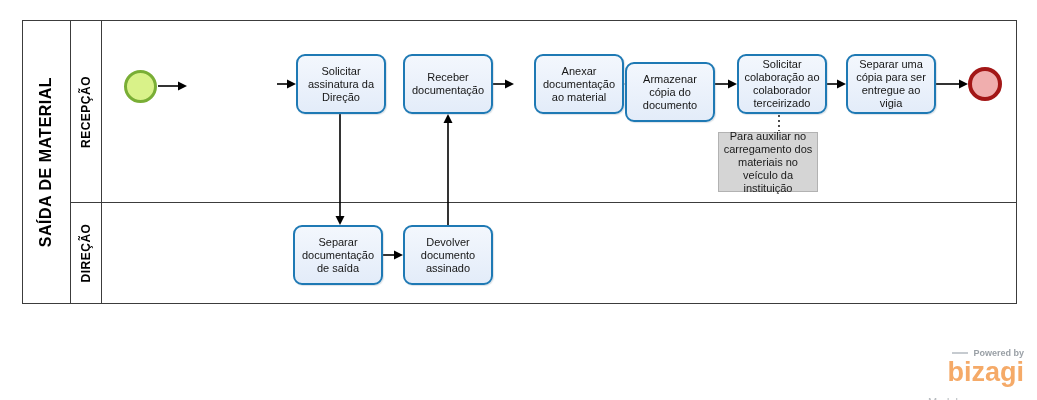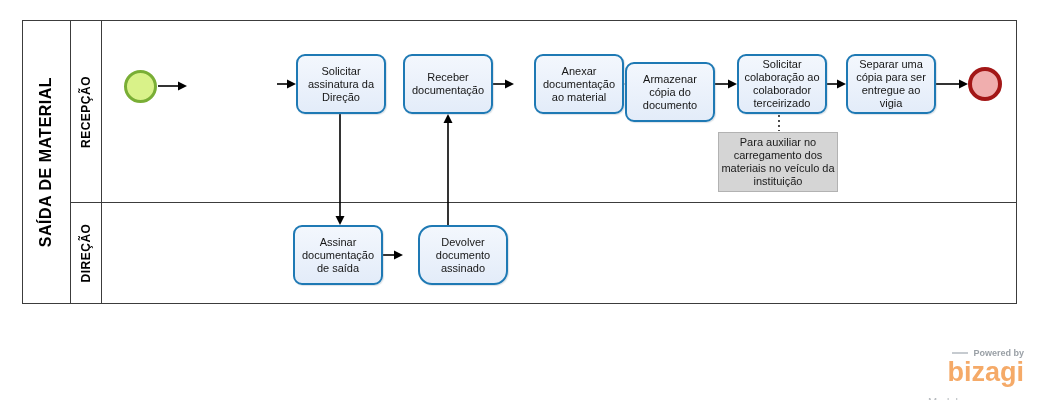--- a/index.html
+++ b/index.html
@@ -44,21 +44,21 @@
   .event { position:absolute; border-radius:50%; box-sizing:border-box; }
   .event-start {
     left:124px; top:70px; width:33px; height:33px;
     background:#d9f289; border:3px solid #79ae35;
   }
   .event-end {
     left:968px; top:67px; width:34px; height:34px;
     background:#f0aeae; border:4px solid #a31717;
   }
   .annotation {
-    position:absolute; left:718px; top:132px; width:120px; height:60px;
+    position:absolute; left:718px; top:132px; width:100px; height:60px;
     background:#d5d5d5; border:1px solid #b2b2b2; box-sizing:border-box;
     display:flex; align-items:center; justify-content:center;
     text-align:center; font-size:11px; line-height:13px; color:#1a1a1a; padding:1px;
   }
 
   .connectors { position:absolute; left:0; top:0; width:1037px; height:400px; pointer-events:none; }
   .connectors line { stroke:#000; stroke-width:1.6; }
   .connectors polygon { fill:#000; }
   .connectors .dotted { stroke-dasharray:2,3; stroke-width:1.4; }
 
@@ -138,22 +138,22 @@
   <div class="event event-start"></div>
   <div class="event event-end"></div>
 
   <div class="task" style="left:296px; top:54px;">Solicitar assinatura da Direção</div>
   <div class="task" style="left:403px; top:54px;">Receber documentação</div>
   <div class="task" style="left:534px; top:54px;">Anexar documentação ao material</div>
   <div class="task" style="left:625px; top:54px;margin-top:8px;">Armazenar cópia do documento</div>
   <div class="task" style="left:737px; top:54px;">Solicitar colaboração ao colaborador terceirizado</div>
   <div class="task" style="left:846px; top:54px;">Separar uma cópia para ser entregue ao vigia</div>
 
-  <div class="task" style="left:293px; top:225px;">Assinar documentação de saída</div>
-  <div class="task" style="left:418px; top:225px;border-radius:14px;">Devolver documento assinado</div>
+  <div class="task" style="left:293px; top:225px;">Separar documentação de saída</div>
+  <div class="task" style="left:403px; top:225px;">Devolver documento assinado</div>
 
   <div class="annotation">Para auxiliar no carregamento dos materiais no veículo da instituição</div>
 
   <div class="brand">
     <div class="brand-powered">
       <span class="rule"></span>
       <span>Powered by</span>
     </div>
     <div class="brand-logo">bizagi</div>
     <div class="brand-product">Modeler</div>

